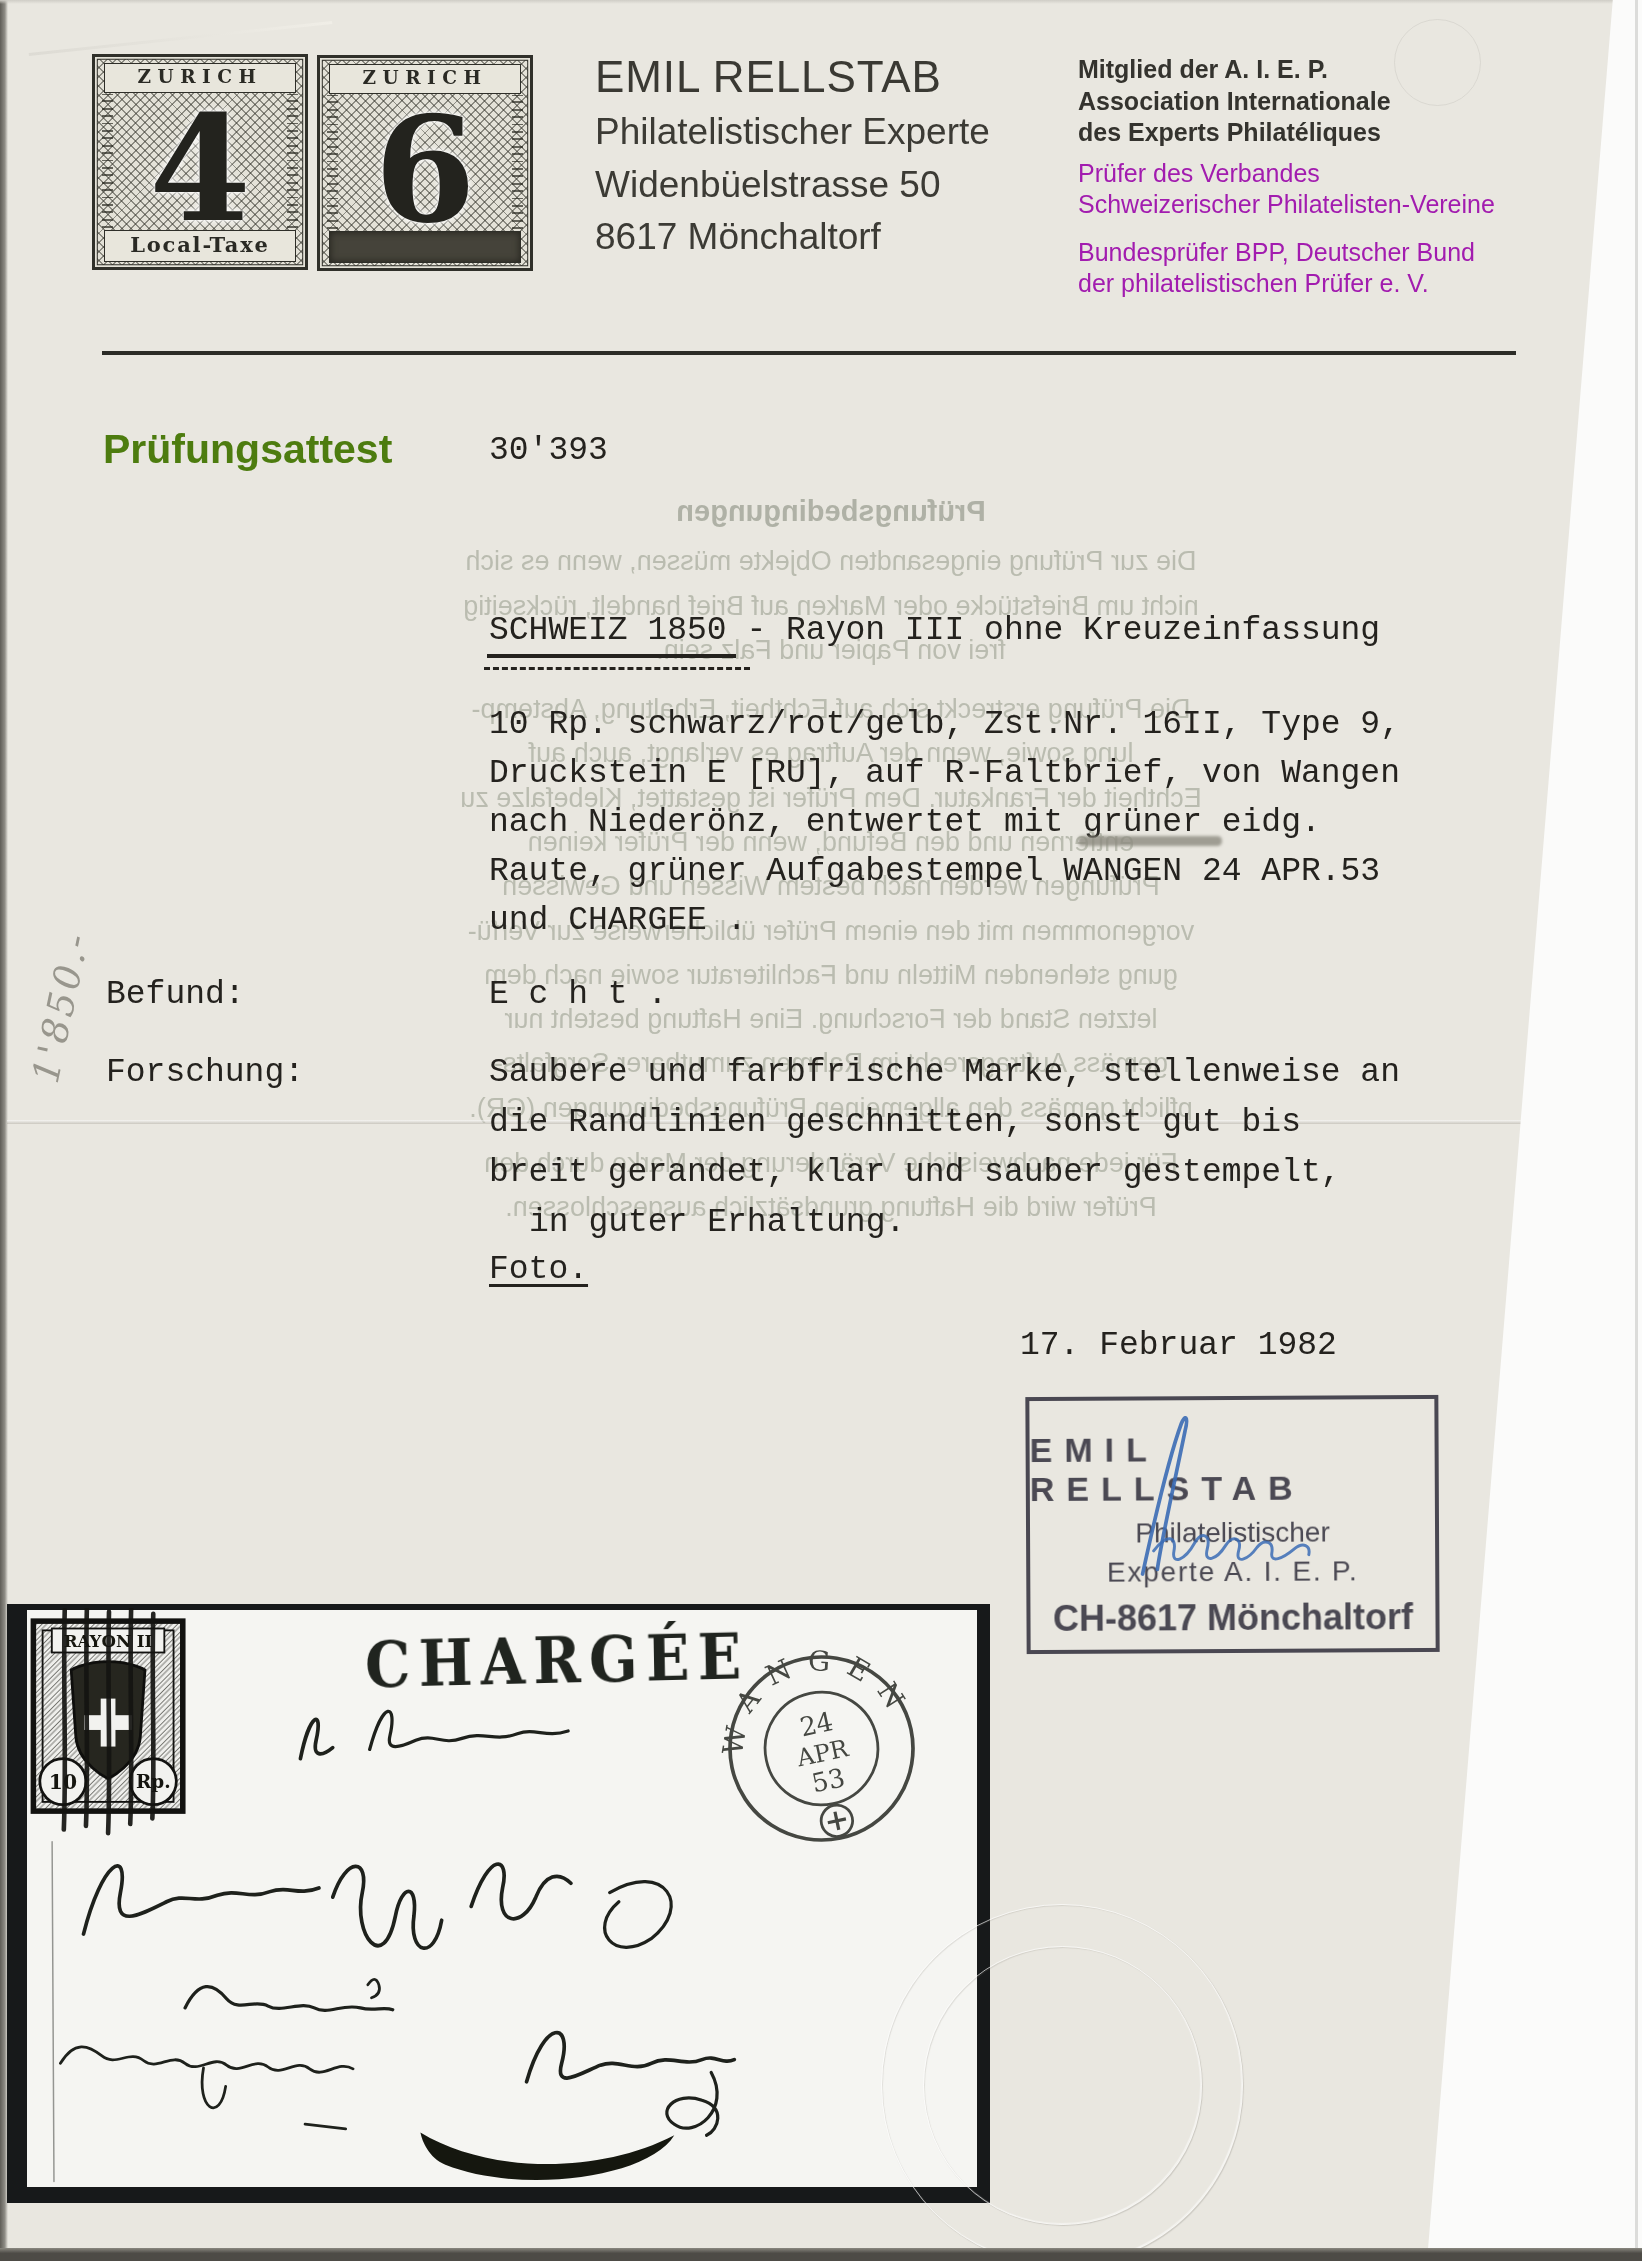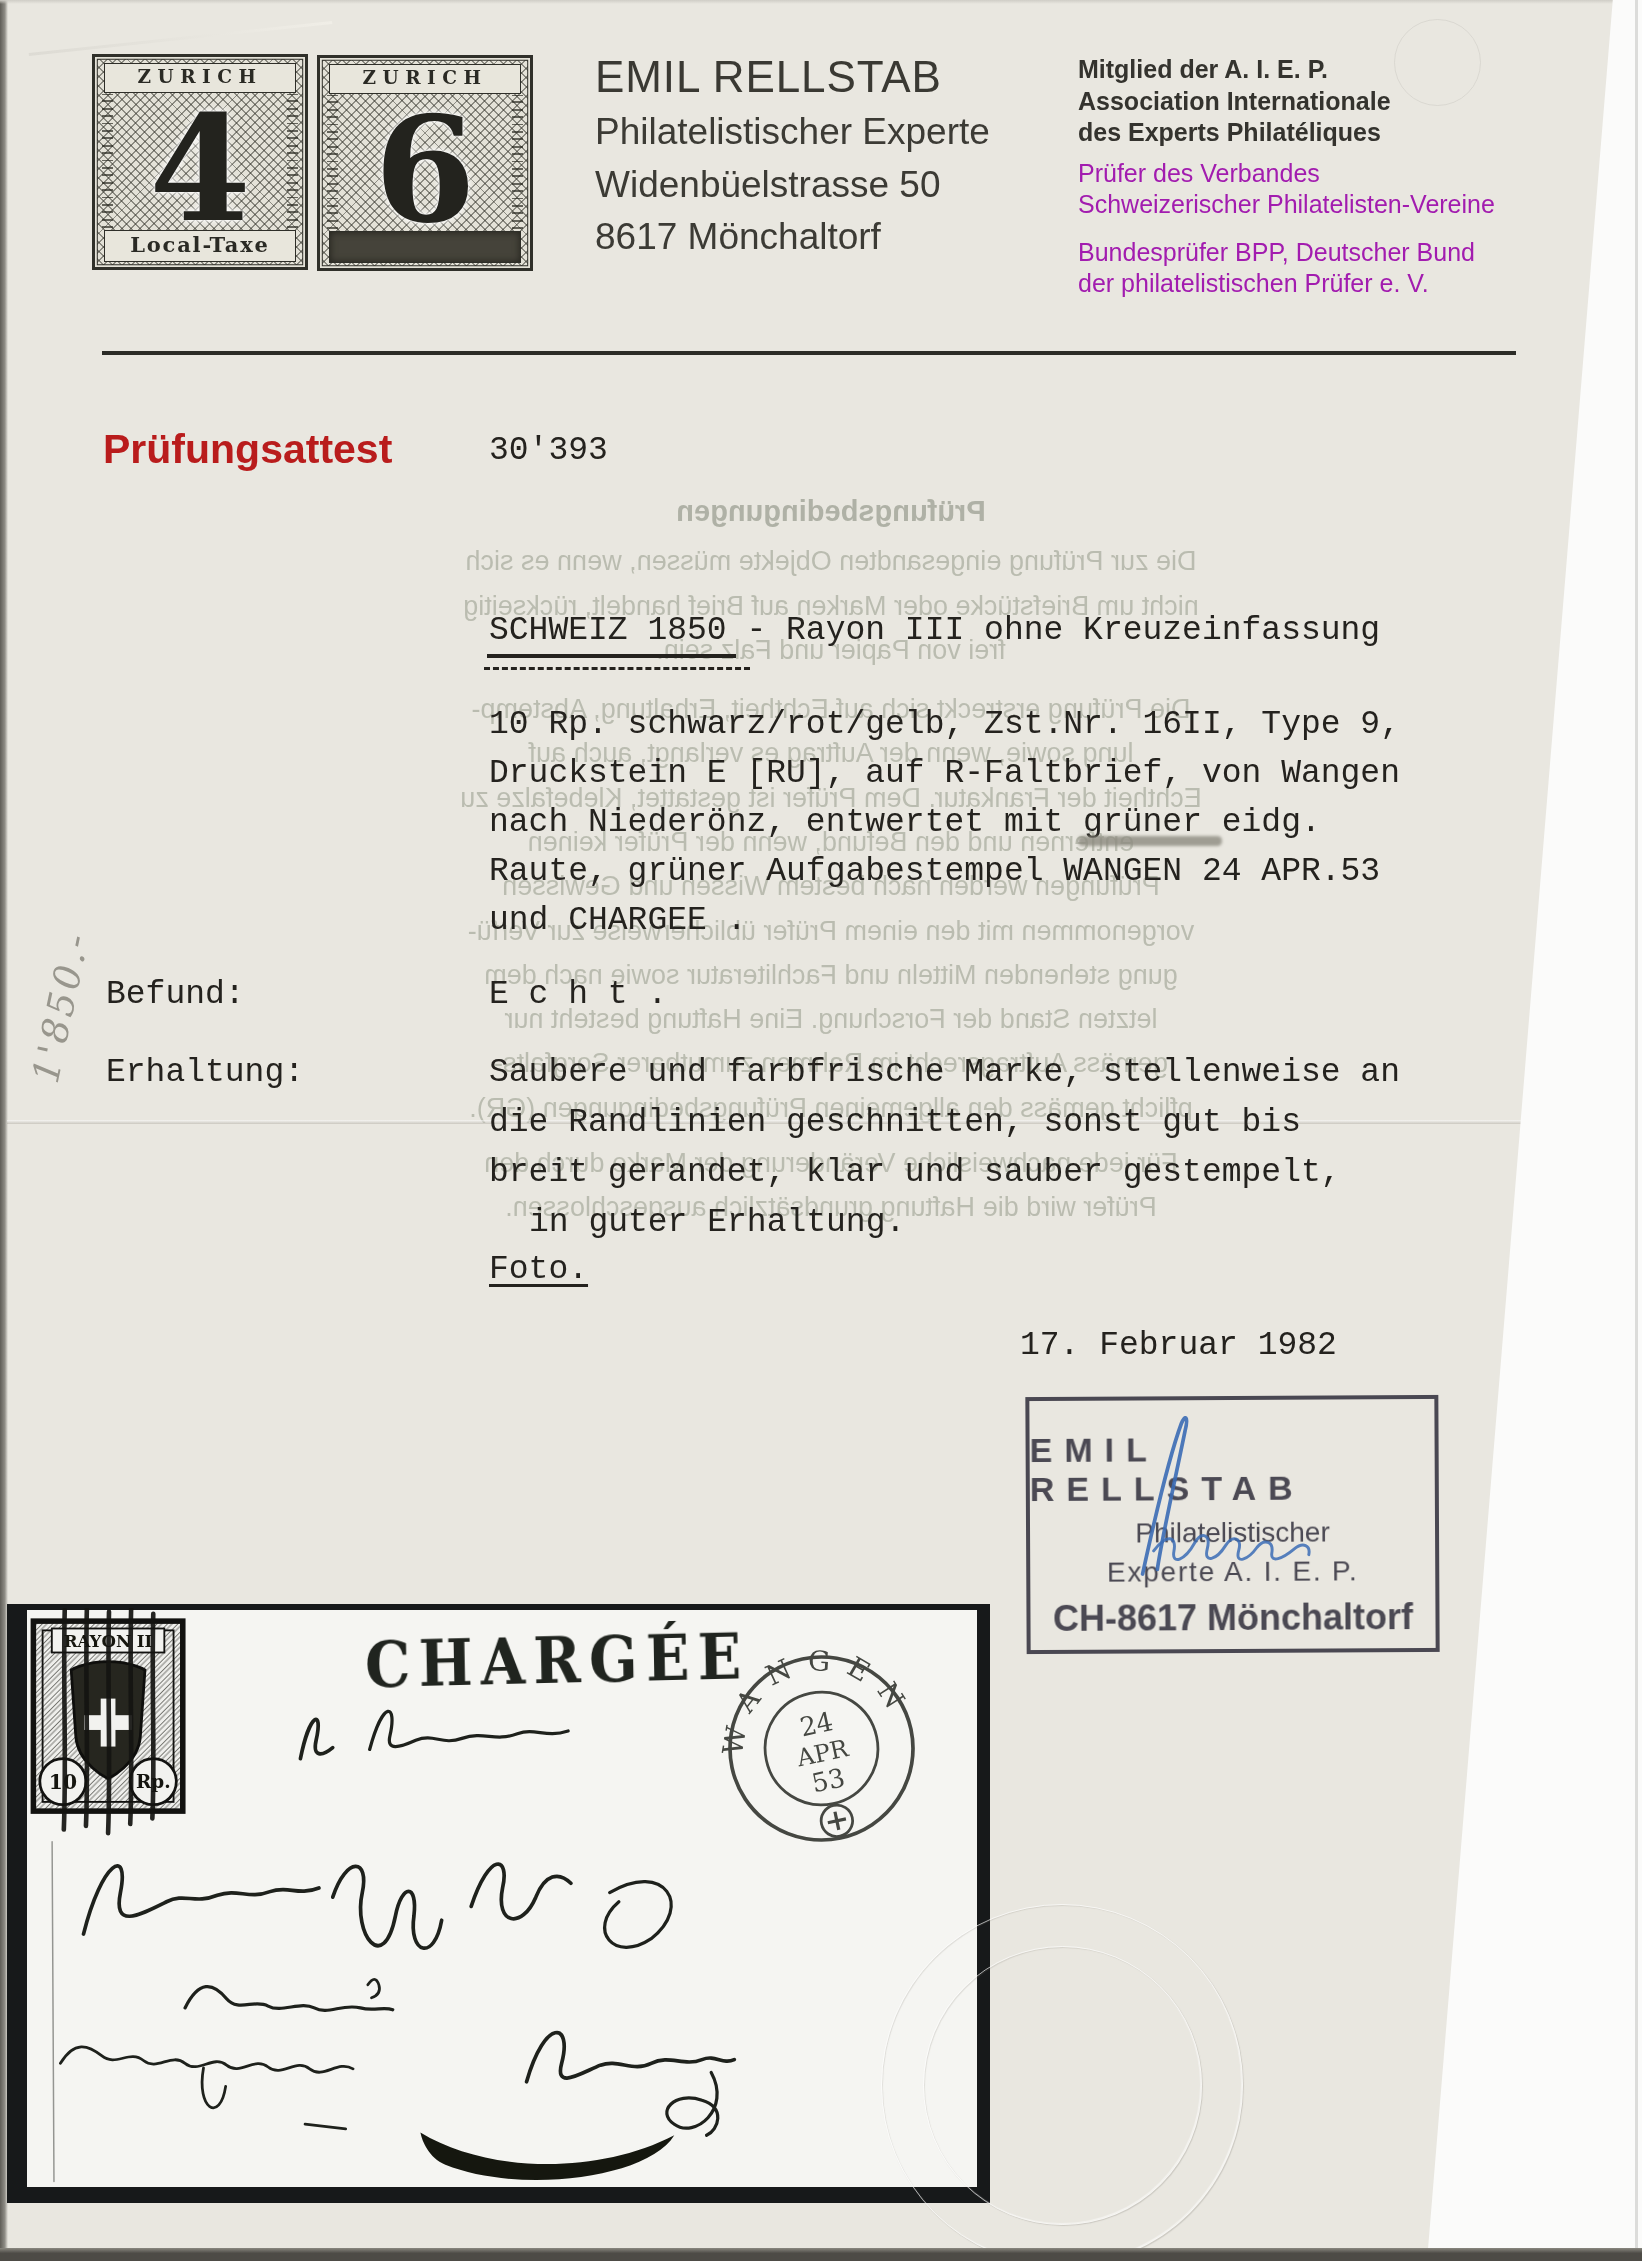--- a/index.html
+++ b/index.html
@@ -45,21 +45,21 @@
       text-shadow:0 0 1.8px #fff,0 0 5.5px rgba(255,255,255,.95),0 0 9.2px rgba(255,255,255,.8);}
   .zfoot{position:absolute;left:9.2px;right:9.2px;bottom:5.5px;height:29.5px;background:#e8e6dc;border:1.8px solid #2e2e28;
       text-align:center;font-family:"DejaVu Serif","Liberation Serif",serif;font-size:21px;font-weight:bold;
       color:#2a2a24;line-height:28px;letter-spacing:1.8px;}
   .zfoot.smudge{background:#45433a;box-shadow:inset 0 0 7.4px #23221c;filter:blur(0.6px);}
   .zcol{position:absolute;top:37px;bottom:39px;width:11px;opacity:.8;
       background:repeating-linear-gradient(0deg,rgba(40,40,32,.85) 0 1.8px,transparent 1.8px 7.4px);}
   
   .mono{position:absolute;font-family:"Liberation Mono","DejaVu Sans Mono",monospace;font-size:33px;
       color:#24221e;white-space:nowrap;z-index:6;}
-  .attest{position:absolute;left:103px;top:426px;font-size:41px;font-weight:bold;color:#b91c1c;z-index:6;}
+  .attest{position:absolute;left:103px;top:426px;font-size:41px;font-weight:bold;color:#4d7c0f;z-index:6;}
   .u-solid{position:absolute;left:487px;top:654px;width:249px;height:3.7px;background:#24221e;z-index:6;}
   .u-dash{position:absolute;left:484px;top:667px;width:266px;border-top:3.7px dashed #24221e;z-index:6;}
   .pencil-underline{position:absolute;left:1078px;top:836px;width:144px;height:10px;z-index:6;
       background:#8d8b80;filter:blur(1.8px);opacity:.8;border-radius:4.6px;}
   .foto{text-decoration:underline;text-decoration-thickness:2.8px;text-underline-offset:5.5px;}
   .margin-note{position:absolute;left:24px;top:1078px;transform:rotate(-78deg);transform-origin:0 0;
       font-family:"DejaVu Serif","Liberation Serif",serif;font-style:italic;font-size:37px;letter-spacing:3.7px;
       color:#8b897f;opacity:.85;z-index:6;}
   
   .stamp-box{position:absolute;left:1026px;top:1396px;width:413px;height:257px;border:4.6px solid #4a4852;
@@ -150,21 +150,21 @@
   <div class="mono" style="left:489px;top:706px;">10 Rp. schwarz/rot/gelb, Zst.Nr. 16II, Type 9,</div>
   <div class="mono" style="left:489px;top:755px;">Druckstein E [RU], auf R-Faltbrief, von Wangen</div>
   <div class="mono" style="left:489px;top:804px;"><span>nach Niederönz, entwertet mit </span><span>grüner</span><span> eidg.</span></div>
   <div class="pencil-underline"></div>
   <div class="mono" style="left:489px;top:853px;">Raute, grüner Aufgabestempel WANGEN 24 APR.53</div>
   <div class="mono" style="left:489px;top:902px;">und CHARGEE .</div>
 
   <div class="mono" style="left:106px;top:976px;">Befund:</div>
   <div class="mono" style="left:489px;top:976px;">E c h t .</div>
 
-  <div class="mono" style="left:106px;top:1054px;">Erhaltung:</div>
+  <div class="mono" style="left:106px;top:1054px;">Forschung:</div>
   <div class="mono" style="left:489px;top:1054px;">Saubere und farbfrische Marke, stellenweise an</div>
   <div class="mono" style="left:489px;top:1104px;">die Randlinien geschnitten, sonst gut bis</div>
   <div class="mono" style="left:489px;top:1154px;">breit gerandet, klar und sauber gestempelt,</div>
   <div class="mono" style="left:489px;top:1204px;margin-left:40px;">in guter Erhaltung.</div>
   <div class="mono foto" style="left:489px;top:1251px;">Foto.</div>
 
   <div class="mono" style="left:1020px;top:1327px;">17. Februar 1982</div>
 
   <div class="margin-note">1'850.-</div>
 

